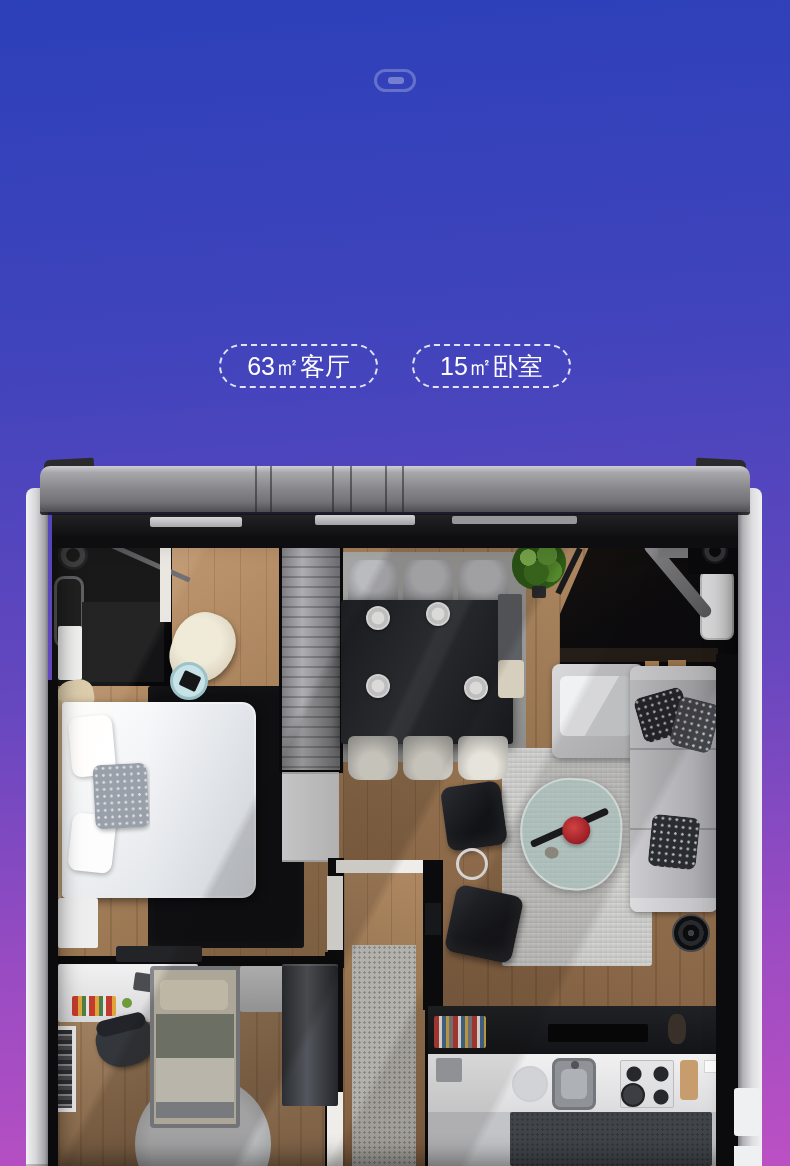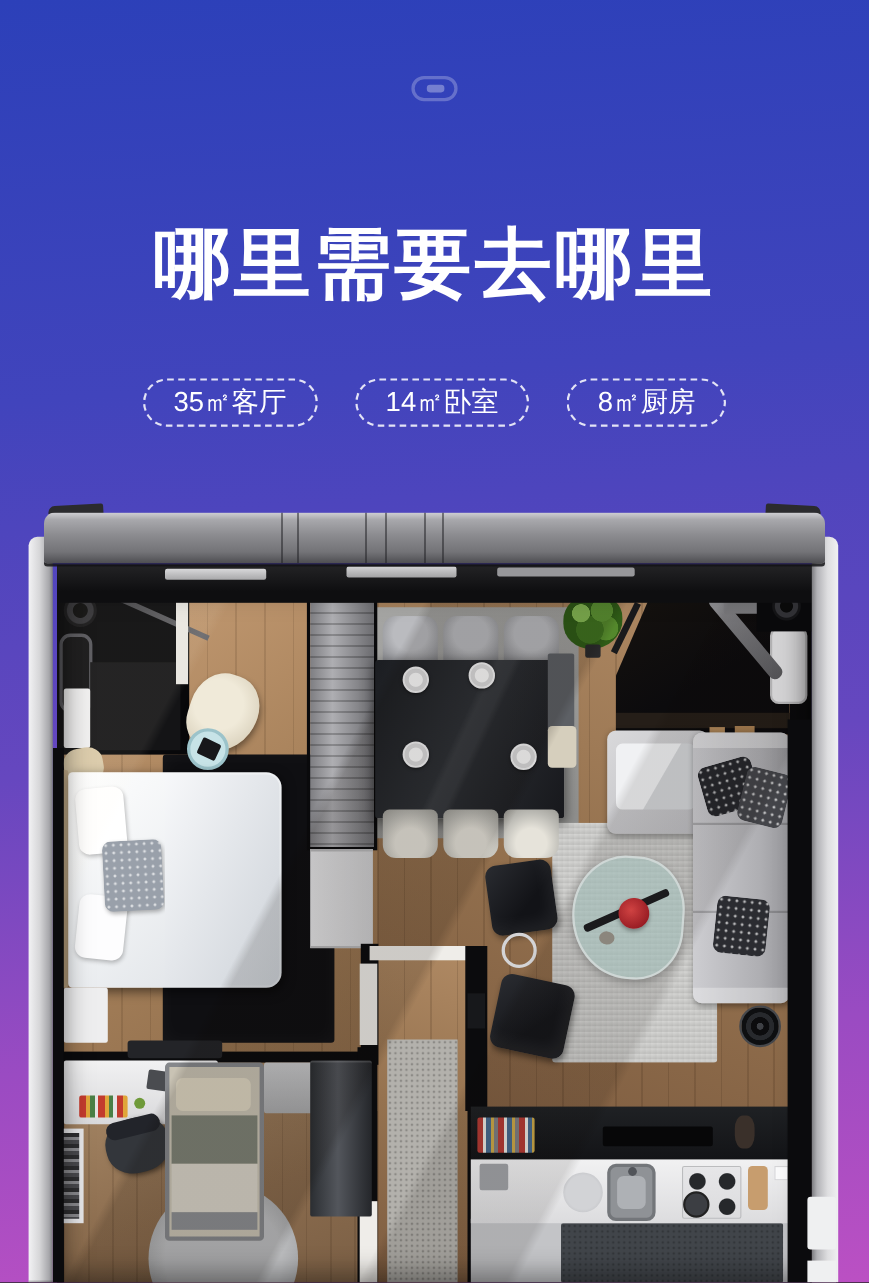--- a/index.html
+++ b/index.html
@@ -23,25 +23,23 @@
   .speck{background-image:radial-gradient(rgba(255,255,255,.65) 1px,transparent 1.6px);background-size:7px 7px;}
   .dots{background-image:radial-gradient(rgba(0,0,0,.22) 1px,transparent 1.4px);background-size:5px 5px;}
 </style>
 </head>
 <body>
 
 <div id="stage">
 
   <div class="a capsule"></div>
   <div class="a capsule-bar"></div>
-  <div class="a title t2">哪里需要去哪里</div>
   <div class="a badges">
-    <div class="badge">35㎡客厅</div>
-    <div class="badge">14㎡卧室</div>
-    <div class="badge">8㎡厨房</div>
+    <div class="badge">63㎡客厅</div>
+    <div class="badge">15㎡卧室</div>
   </div>
 
   <div class="a" style="left:52px;top:514px;width:686px;height:652px;background:#0b0b0d;"></div>
 
   <div class="a woodA" style="left:58px;top:546px;width:287px;height:410px;"></div>
   <div class="a woodB" style="left:343px;top:546px;width:375px;height:464px;"></div>
   <div class="a woodB" style="left:343px;top:860px;width:82px;height:306px;"></div>
   <div class="a woodC" style="left:58px;top:966px;width:281px;height:200px;"></div>
   <div class="a" style="left:428px;top:1108px;width:308px;height:58px;background:#c3c4c7;"></div>
 

